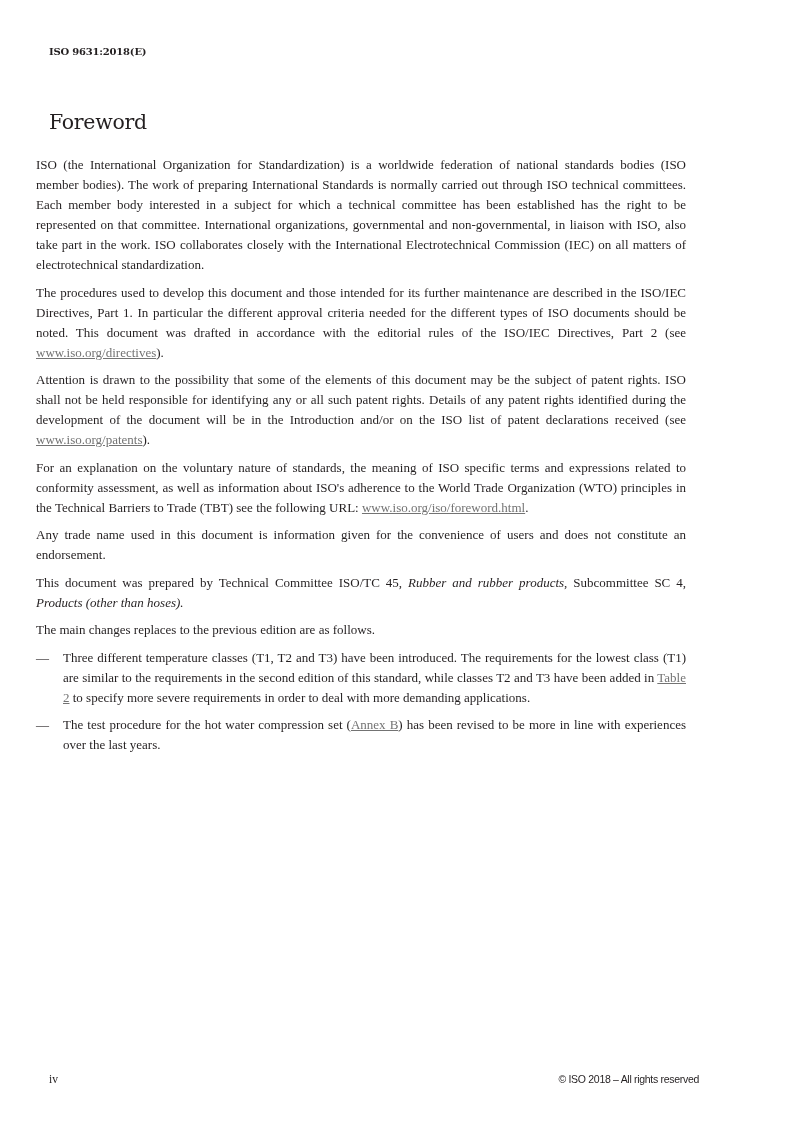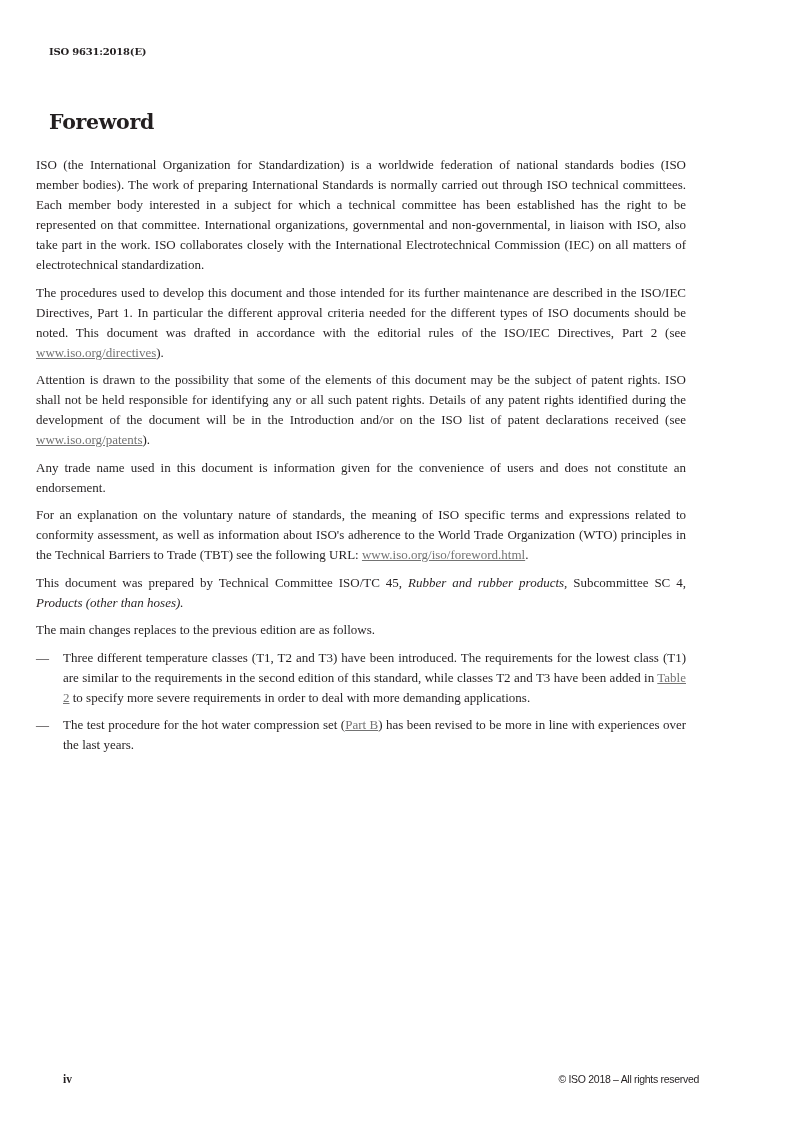--- a/index.html
+++ b/index.html
@@ -1,30 +1,30 @@
 <!DOCTYPE html>
 <html><head>
 <meta charset="utf-8">
 <style>
   html, body { margin: 0; padding: 0; background: #ffffff; }
   body { width: 793px; height: 1122px; position: relative; overflow: hidden;
          font-family: "DejaVu Serif", "Liberation Serif", serif; color: #231f20; }
   .header { position: absolute; left: 49px; top: 46px; font-size: 10px; font-weight: bold;
             font-family: "DejaVu Serif", serif; letter-spacing: -0.2px; }
-  .title { position: absolute; left: 49px; top: 110px; font-size: 20.5px; font-weight: bold;
+  .title { position: absolute; left: 49px; top: 110px; font-size: 20.5px; font-weight: normal;
            margin: 0; font-family: "DejaVu Serif", serif; letter-spacing: -0.3px; }
   .body { position: absolute; left: 36px; top: 155px; width: 650px;
           font-family: "Liberation Serif", serif; font-size: 13px; line-height: 20px; }
   .para { margin: 0 0 7.5px 0; text-align: justify; }
   a.link { color: #737373; text-decoration: underline; }
   .list { margin: 0; padding: 0; list-style: none; }
   .list-item { position: relative; padding-left: 27px; margin-bottom: 7.5px; text-align: justify; }
   .dash { position: absolute; left: 0; top: 0; }
-  .footer-left { position: absolute; left: 63px; top: 1073px; font-size: 11.5px;
-                 font-family: "Liberation Serif", serif; font-weight: bold; }
+  .footer-left { position: absolute; left: 49px; top: 1073px; font-size: 11.5px;
+                 font-family: "Liberation Serif", serif; }
   .footer-right { position: absolute; right: 94px; top: 1073px; font-size: 10.5px;
                   font-family: "Liberation Sans", sans-serif; letter-spacing: -0.3px; margin-left: 32px; }
 </style>
 </head>
 <body>
 
 <div class="header">ISO 9631:2018(E)</div>
 
 <h1 class="title">Foreword</h1>
 
@@ -32,37 +32,37 @@
   <p class="para">
     <span>ISO (the International Organization for Standardization) is a worldwide federation of national standards bodies (ISO member bodies). The work of preparing International Standards is normally carried out through ISO technical committees. Each member body interested in a subject for which a technical committee has been established has the right to be represented on that committee. International organizations, governmental and non-governmental, in liaison with ISO, also take part in the work. ISO collaborates closely with the International Electrotechnical Commission (IEC) on all matters of electrotechnical standardization.</span>
   </p>
   <p class="para">
     <span>The procedures used to develop this document and those intended for its further maintenance are described in the ISO/IEC Directives, Part 1. In particular the different approval criteria needed for the different types of ISO documents should be noted. This document was drafted in accordance with the editorial rules of the ISO/IEC Directives, Part 2 (see </span><a class="link">www.iso.org/directives</a><span>).</span>
   </p>
   <p class="para">
     <span>Attention is drawn to the possibility that some of the elements of this document may be the subject of patent rights. ISO shall not be held responsible for identifying any or all such patent rights. Details of any patent rights identified during the development of the document will be in the Introduction and/or on the ISO list of patent declarations received (see </span><a class="link">www.iso.org/patents</a><span>).</span>
   </p>
   <p class="para">
-    <span>Any trade name used in this document is information given for the convenience of users and does not constitute an endorsement.</span>
+    <span>For an explanation on the voluntary nature of standards, the meaning of ISO specific terms and expressions related to conformity assessment, as well as information about ISO's adherence to the World Trade Organization (WTO) principles in the Technical Barriers to Trade (TBT) see the following URL: </span><a class="link">www.iso.org/iso/foreword.html</a><span>.</span>
   </p>
   <p class="para">
-    <span>For an explanation on the voluntary nature of standards, the meaning of ISO specific terms and expressions related to conformity assessment, as well as information about ISO's adherence to the World Trade Organization (WTO) principles in the Technical Barriers to Trade (TBT) see the following URL: </span><a class="link">www.iso.org/iso/foreword.html</a><span>.</span>
+    <span>Any trade name used in this document is information given for the convenience of users and does not constitute an endorsement.</span>
   </p>
   <p class="para">
     <span>This document was prepared by Technical Committee ISO/TC 45, </span><em>Rubber and rubber products</em><span>, Subcommittee SC 4, </span><em>Products (other than hoses).</em>
   </p>
   <p class="para">
     <span>The main changes replaces to the previous edition are as follows.</span>
   </p>
   <ul class="list">
     <li class="list-item">
       <span class="dash">—</span>
       <span>Three different temperature classes (T1, T2 and T3) have been introduced. The requirements for the lowest class (T1) are similar to the requirements in the second edition of this standard, while classes T2 and T3 have been added in </span><a class="link">Table 2</a><span> to specify more severe requirements in order to deal with more demanding applications.</span>
     </li>
     <li class="list-item">
       <span class="dash">—</span>
-      <span>The test procedure for the hot water compression set (</span><a class="link">Part B</a><span>) has been revised to be more in line with experiences over the last years.</span>
+      <span>The test procedure for the hot water compression set (</span><a class="link">Annex B</a><span>) has been revised to be more in line with experiences over the last years.</span>
     </li>
   </ul>
 </div>
 
 <div class="footer-left">iv</div>
 <div class="footer-right">© ISO 2018 – All rights reserved</div>
 
 </body></html>

